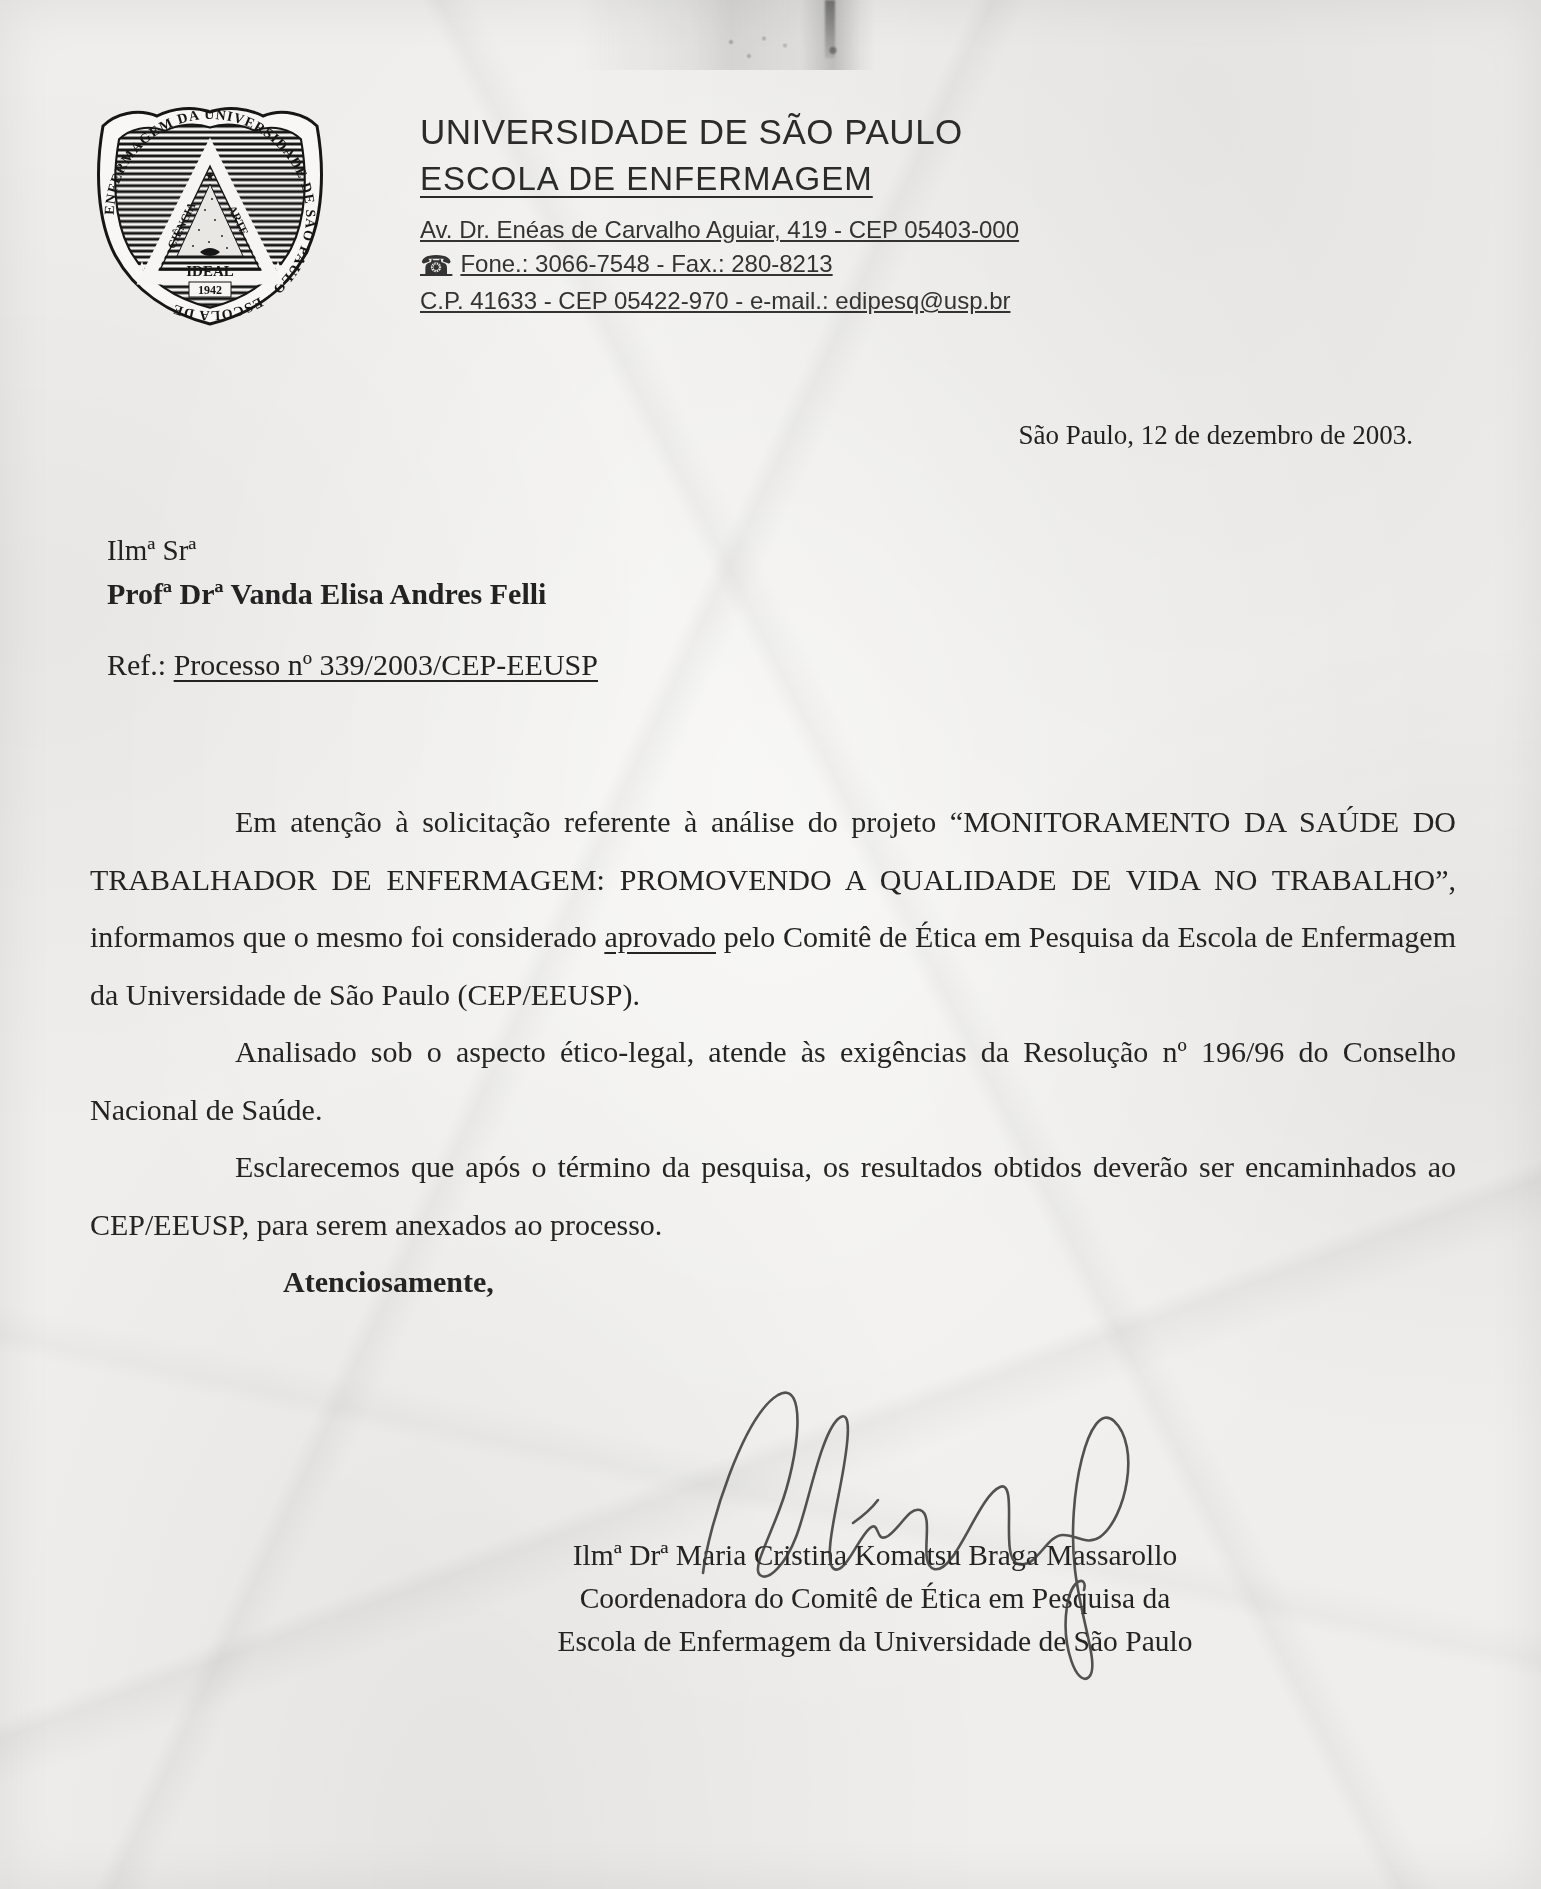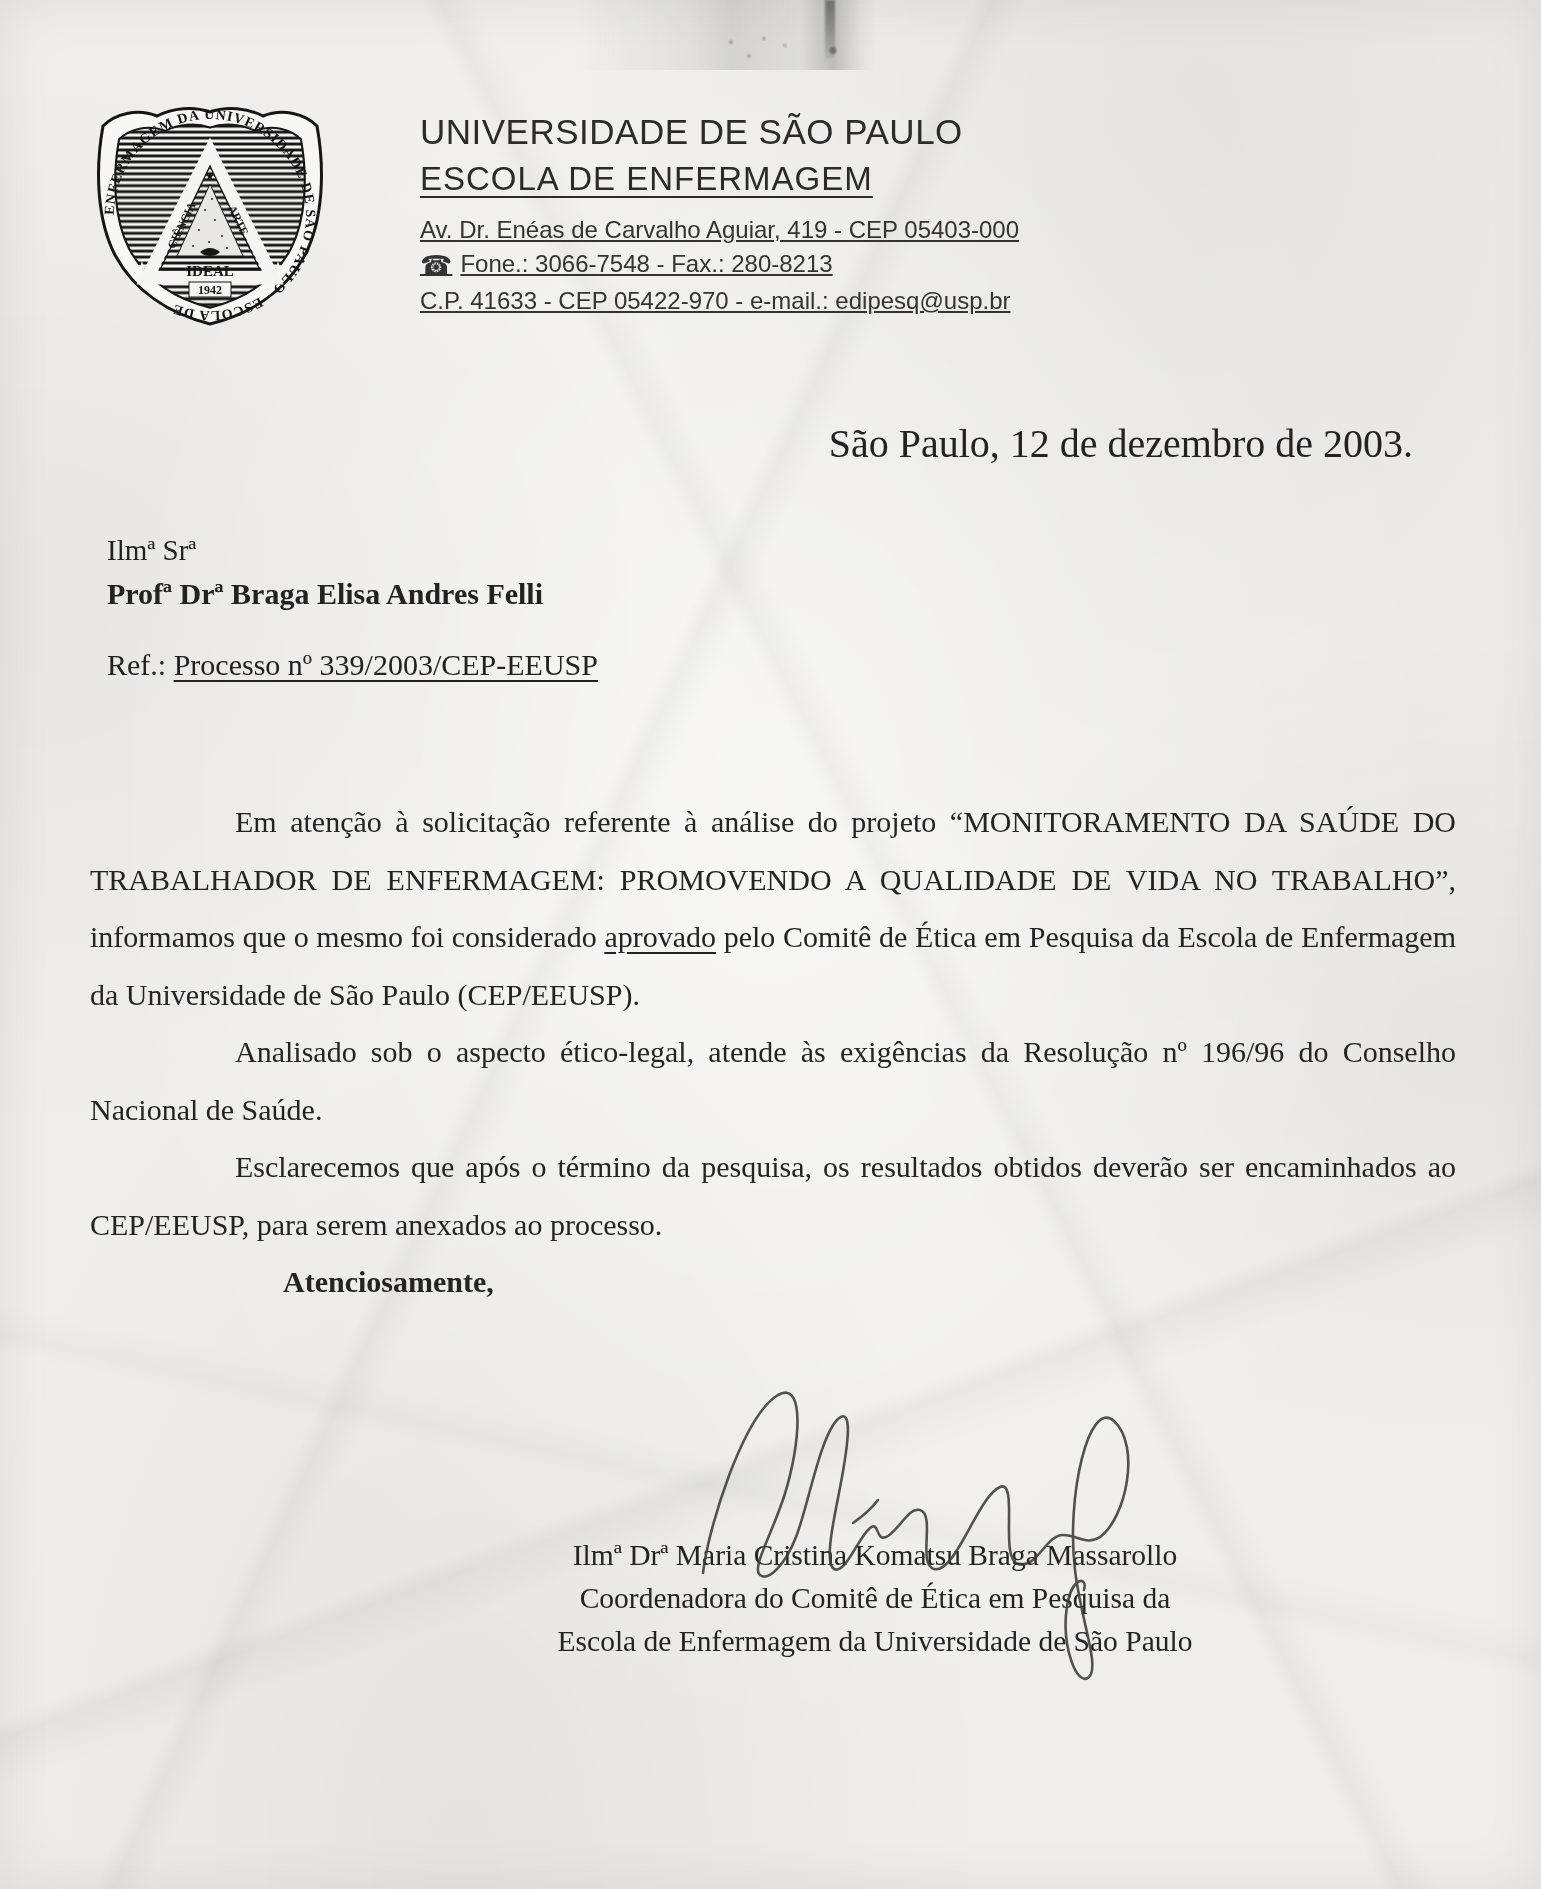--- a/index.html
+++ b/index.html
@@ -55,21 +55,21 @@
   }
   .university{font-size:35px;letter-spacing:0.5px;}
   .school{font-size:33px;letter-spacing:1px;margin-top:8px;
     text-decoration:underline;text-underline-offset:6px;text-decoration-thickness:2px;}
   .addr{font-size:24px;margin-top:6px;color:#333;text-decoration:underline;}
   .addr.first{margin-top:18px;}
   .phone-glyph{font-size:26px;vertical-align:-2px;margin-right:8px;}
 
   .date-line{
     position:absolute;right:128px;top:420px;
-    font-size:40px;color:#222;
+    font-size:27px;color:#222;
   }
 
   .addressee{position:absolute;left:107px;top:534px;color:#222;}
   .salutation{font-size:29px;}
   .addressee-name{font-size:30px;font-weight:bold;margin-top:10px;}
 
   .ref-line{position:absolute;left:107px;top:648px;font-size:30px;color:#222;}
   .u{
     text-decoration:underline;text-underline-offset:5px;text-decoration-thickness:2px;
   }
@@ -147,21 +147,21 @@
     <div class="school">ESCOLA DE ENFERMAGEM</div>
     <div class="addr first">Av. Dr. Enéas de Carvalho Aguiar, 419 - CEP 05403-000</div>
     <div class="addr"><span class="phone-glyph">☎</span><span>Fone.: 3066-7548 - Fax.: 280-8213</span></div>
     <div class="addr">C.P. 41633 - CEP 05422-970 - e-mail.: edipesq@usp.br</div>
   </div>
 
   <div class="date-line">São Paulo, 12 de dezembro de 2003.</div>
 
   <div class="addressee">
     <div class="salutation">Ilmª Srª</div>
-    <div class="addressee-name">Profª Drª Braga Elisa Andres Felli</div>
+    <div class="addressee-name">Profª Drª Vanda Elisa Andres Felli</div>
   </div>
 
   <div class="ref-line">
     <span>Ref.: </span><span class="u">Processo nº 339/2003/CEP-EEUSP</span>
   </div>
 
   <div class="body-text">
     <p><span>Em atenção à solicitação referente à análise do projeto “MONITORAMENTO DA SAÚDE DO TRABALHADOR DE ENFERMAGEM: PROMOVENDO A QUALIDADE DE VIDA NO TRABALHO”, informamos que o mesmo foi considerado </span><span class="u">aprovado</span><span> pelo Comitê de Ética em Pesquisa da Escola de Enfermagem da Universidade de São Paulo (CEP/EEUSP).</span></p>
     <p>Analisado sob o aspecto ético-legal, atende às exigências da Resolução nº 196/96 do Conselho Nacional de Saúde.</p>
     <p>Esclarecemos que após o término da pesquisa, os resultados obtidos deverão ser encaminhados ao CEP/EEUSP, para serem anexados ao processo.</p>

